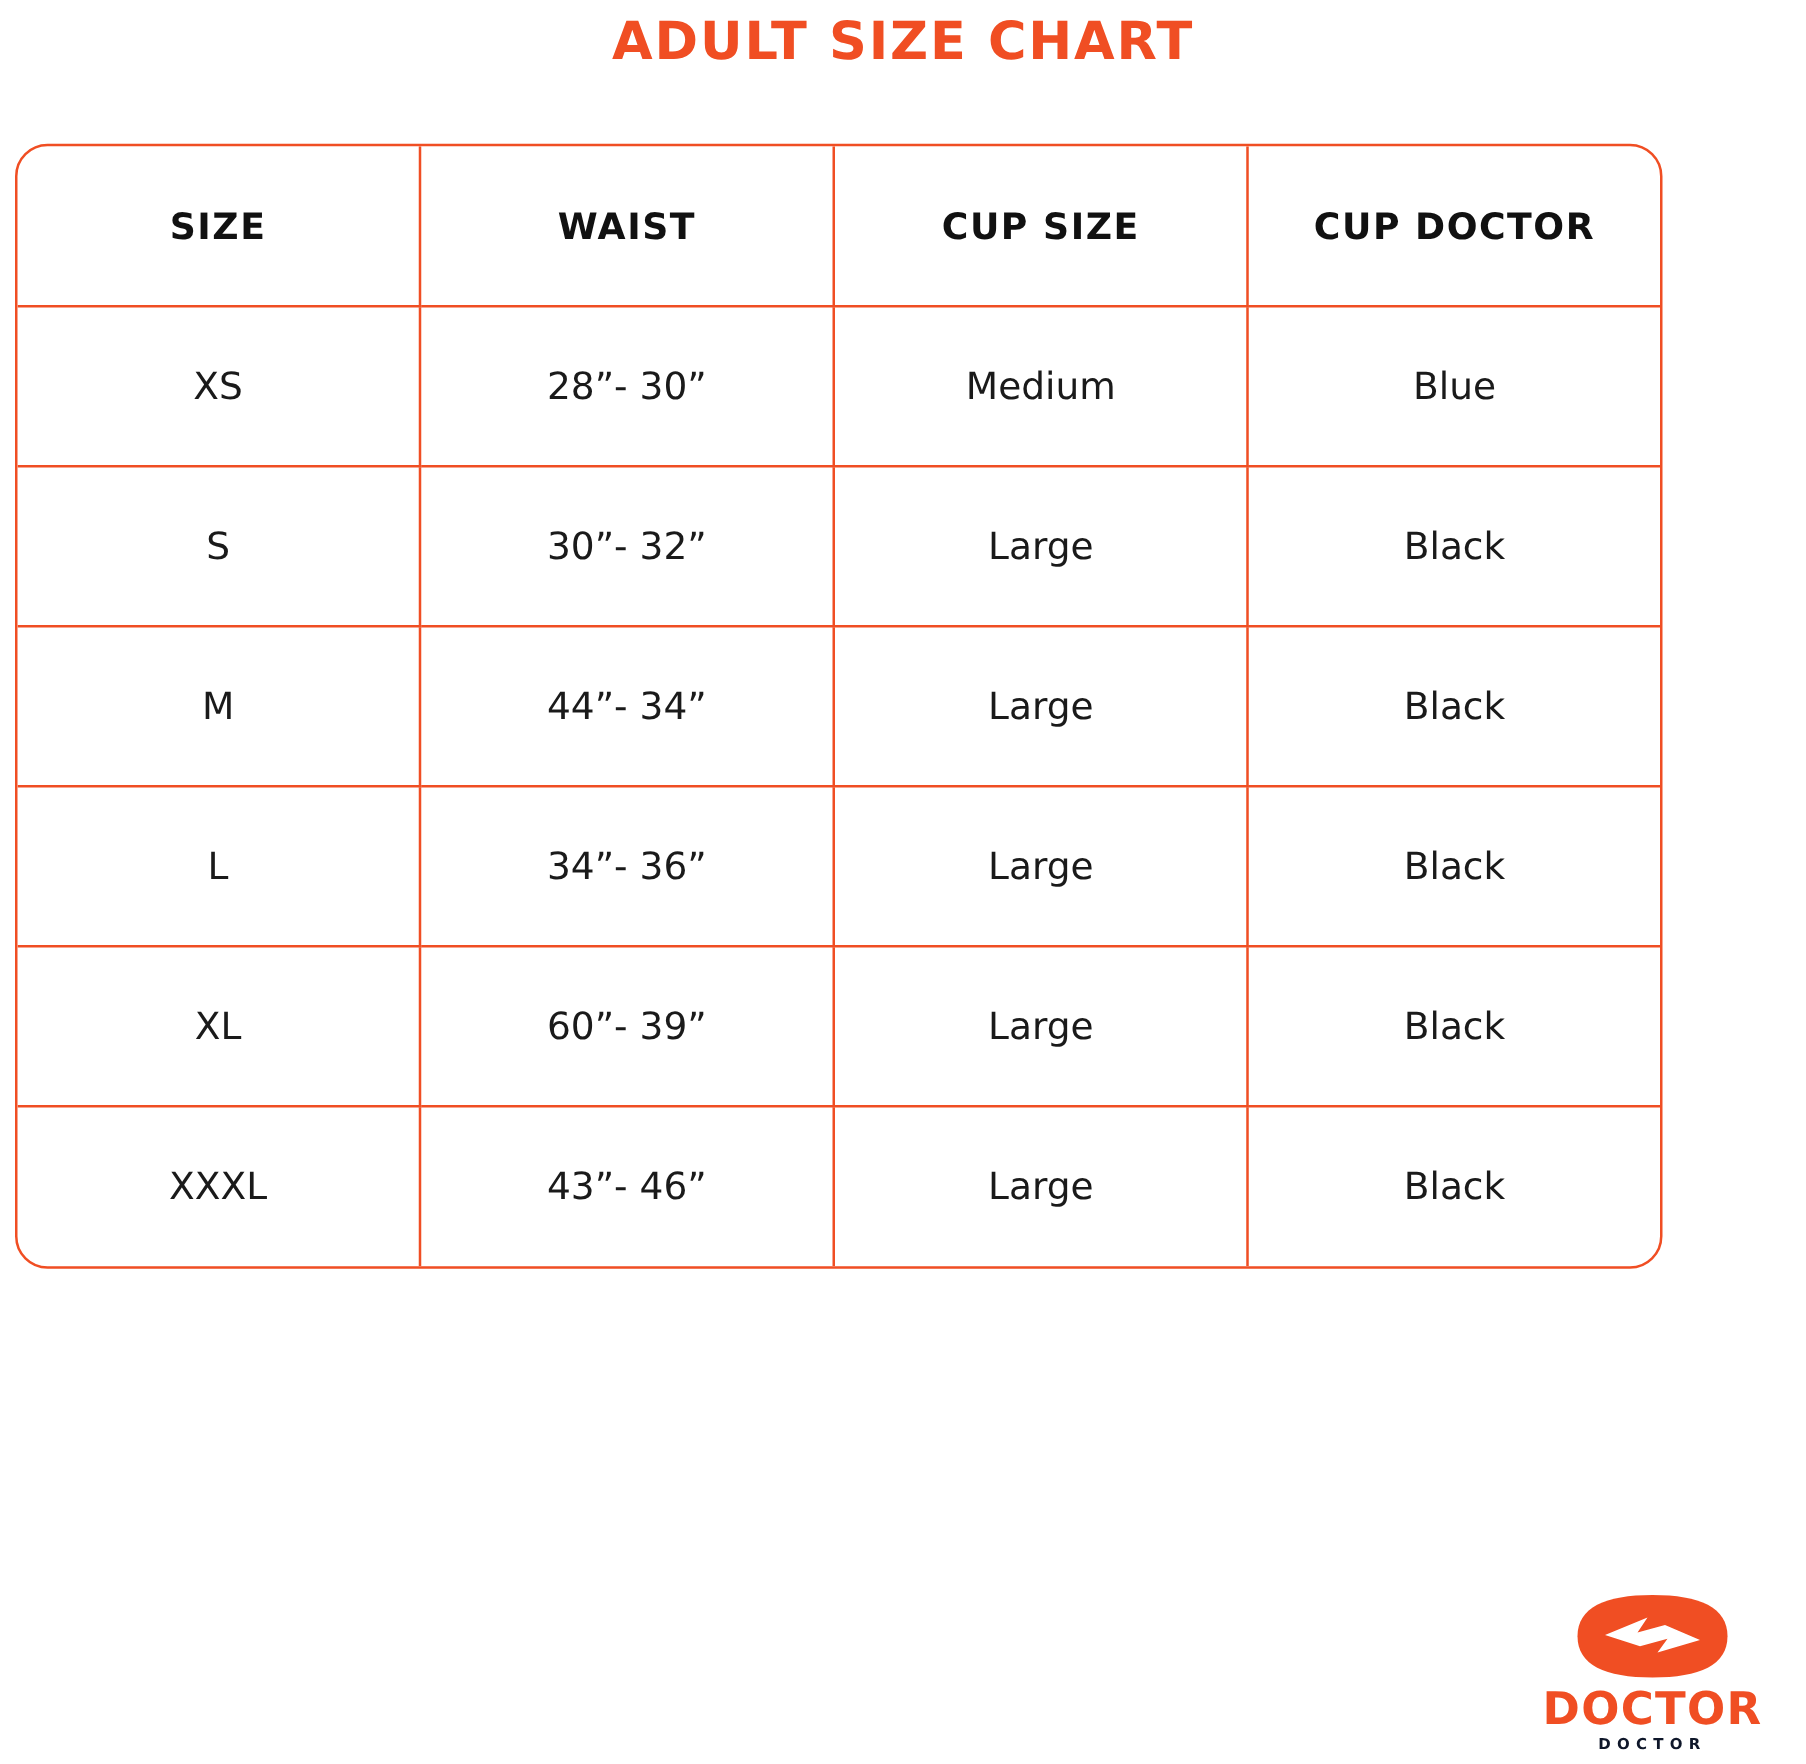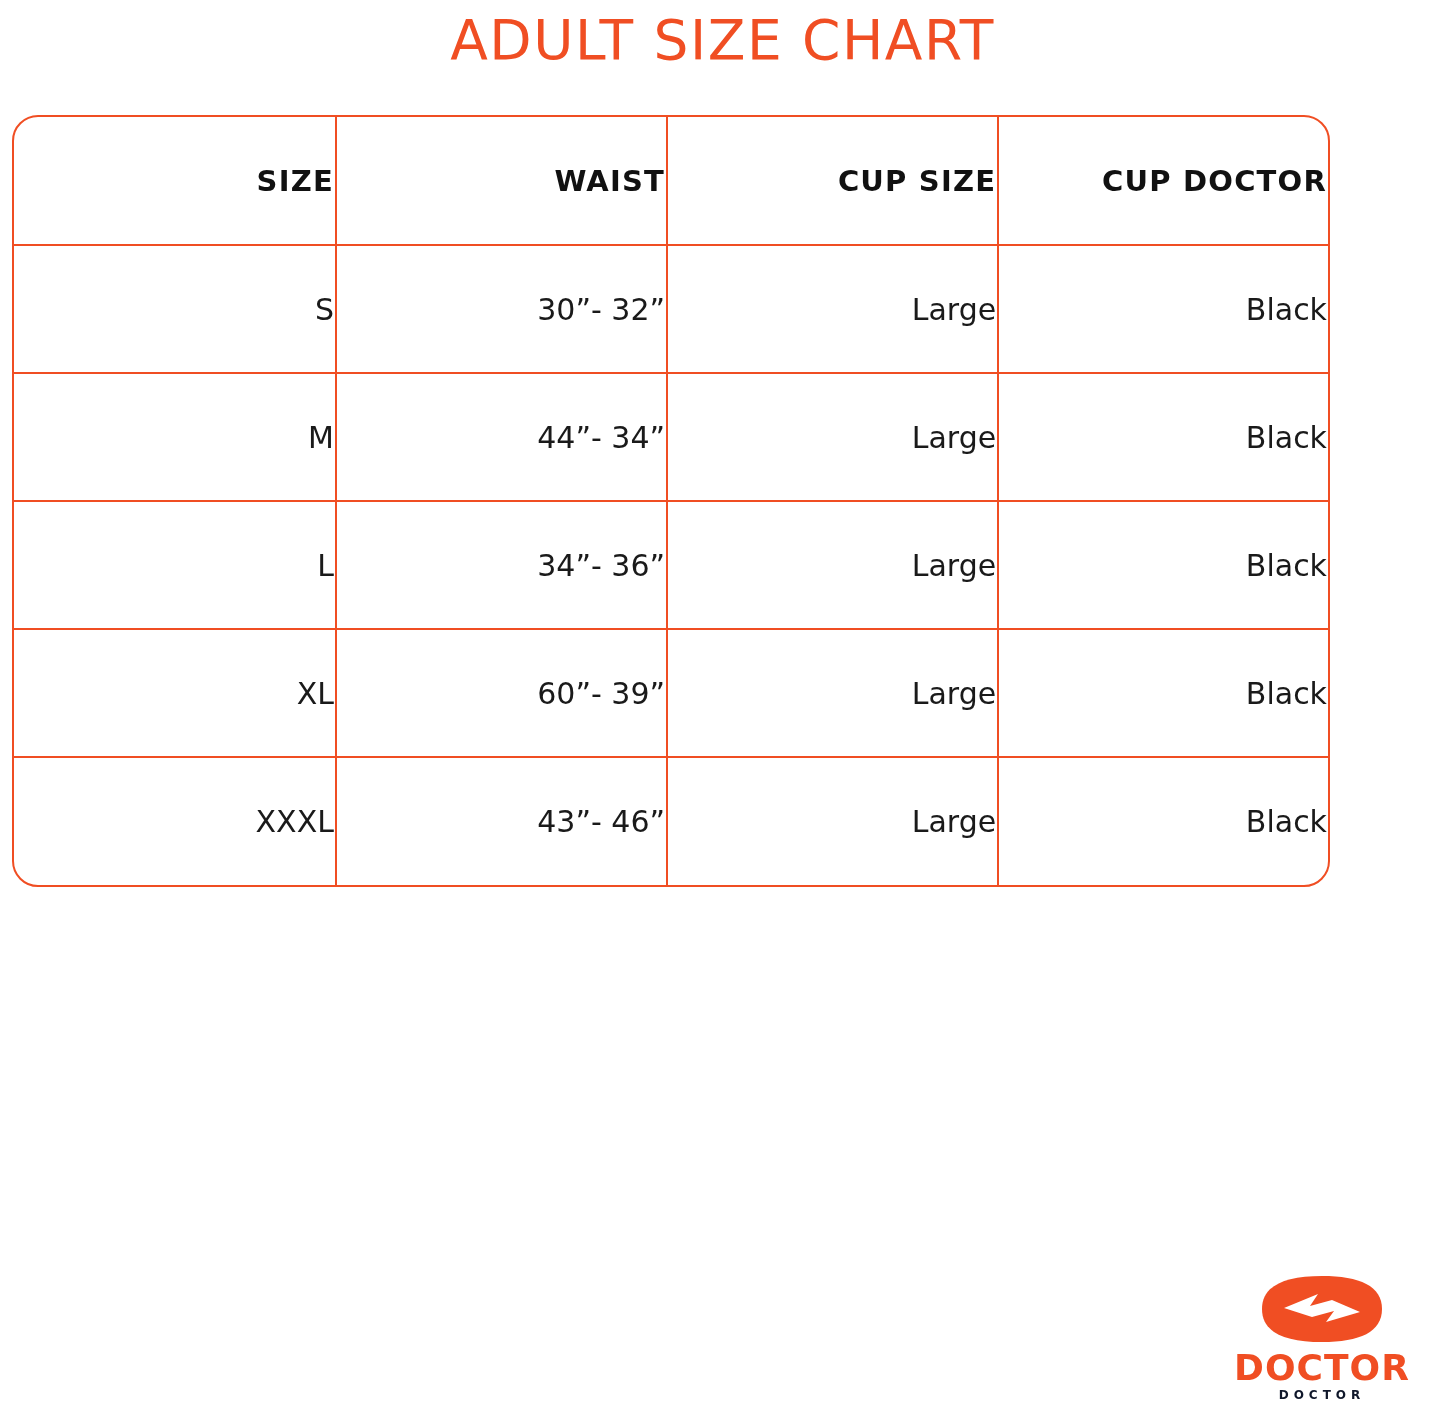--- a/index.html
+++ b/index.html
@@ -17,22 +17,22 @@
   }
   .page {
     width: 1445px;
     height: 1411px;
     position: relative;
     box-sizing: border-box;
   }
   .chart-title {
     text-align: center;
     color: #f04e23;
-    font-size: 55px;
-    font-weight: normal;
+    font-size: 42px;
+    font-weight: bold;
     letter-spacing: 1.5px;
     padding-top: 8px;
     font-family: "DejaVu Sans", sans-serif;
   }
   .table-wrap {
     position: absolute;
     left: 12px;
     top: 115px;
     width: 1318px;
     box-sizing: border-box;
@@ -42,21 +42,21 @@
   }
   table.size-chart {
     width: 100%;
     border-collapse: collapse;
     table-layout: fixed;
   }
   table.size-chart th,
   table.size-chart td {
     border-right: 2px solid #f04e23;
     border-bottom: 2px solid #f04e23;
-    text-align: right;
+    text-align: center;
     vertical-align: middle;
     box-sizing: border-box;
     margin-left: 21px;
   }
   table.size-chart th:last-child,
   table.size-chart td:last-child {
     border-right: none;
   }
   table.size-chart tr:last-child td {
     border-bottom: none;
@@ -133,20 +133,26 @@
       <thead>
         <tr>
           <th>SIZE</th>
           <th>WAIST</th>
           <th>CUP SIZE</th>
           <th>CUP DOCTOR</th>
         </tr>
       </thead>
       <tbody>
         <tr>
+          <td>XS</td>
+          <td>28”- 30”</td>
+          <td>Medium</td>
+          <td>Blue</td>
+        </tr>
+        <tr>
           <td>S</td>
           <td>30”- 32”</td>
           <td>Large</td>
           <td>Black</td>
         </tr>
         <tr>
           <td>M</td>
           <td>44”- 34”</td>
           <td>Large</td>
           <td>Black</td>

